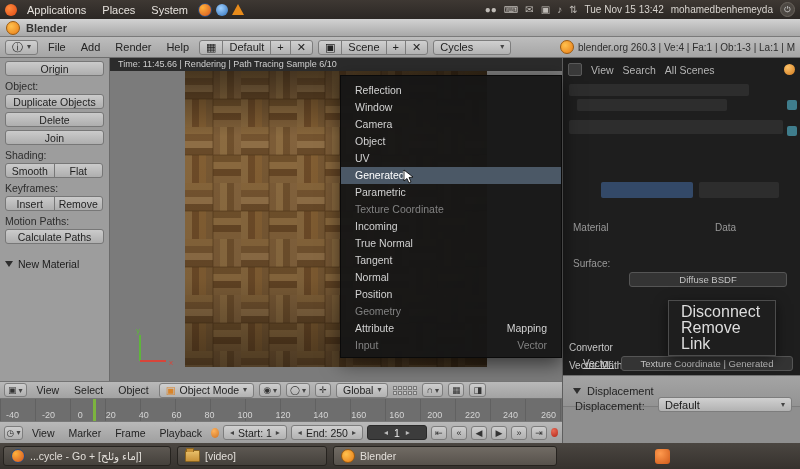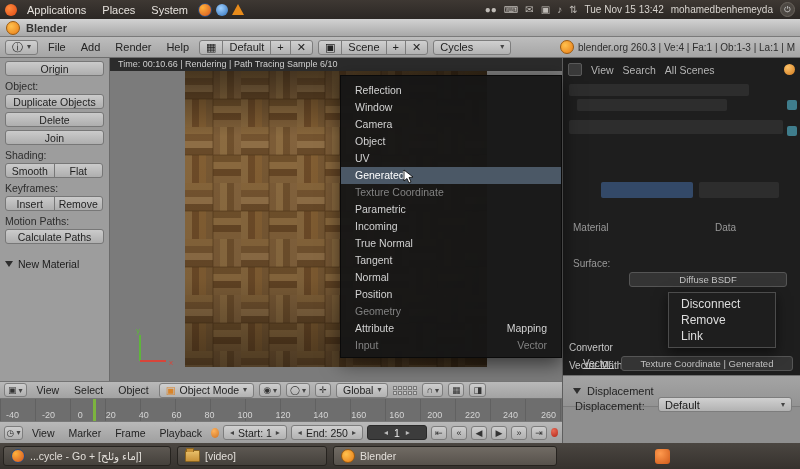--- a/index.html
+++ b/index.html
@@ -54,23 +54,23 @@
   
   #node-menu{position:absolute;left:340px;top:75px;width:222px;height:283px;box-sizing:border-box;
     background:rgba(22,22,22,.96);border:1px solid #0a0a0a;box-shadow:0 6px 18px rgba(0,0,0,.55);
     color:#d2d2d2;font-size:10.5px;padding-top:6px;}
   .nm-row{height:17px;line-height:17px;padding:0 14px;display:flex;justify-content:space-between;position:relative;}
   .nm-row.header{color:#828282;}
   .nm-row.hl{background:var(--menu-highlight);color:#fff;}
   .nm-right.dim{color:#828282;}
   .cursor{position:absolute;left:62px;top:2px;}
   
-  #ctx-menu{position:absolute;left:668px;top:292px;width:108px;box-sizing:border-box;
+  #ctx-menu{position:absolute;left:668px;top:300px;width:108px;box-sizing:border-box;
     background:rgba(30,30,30,.97);border:1px solid #4c4c4c;box-shadow:0 4px 12px rgba(0,0,0,.55);
-    color:#ddd;font-size:12px;padding:3px 0;}
+    color:#ddd;font-size:16px;padding:3px 0;}
   .ctx-item{height:16px;line-height:16px;padding:0 12px;}
   
   #right-panel{position:absolute;left:562px;top:58px;width:238px;height:385px;background:#8f8f8f;border-left:1px solid #5e5e5e;box-sizing:border-box;}
   #rp-dark{position:absolute;left:0;top:0;right:0;height:317px;background:#1e1e1e;overflow:hidden;}
   .outliner-bar{position:absolute;left:5px;top:4px;right:5px;height:15px;display:flex;align-items:center;gap:9px;color:#b5b5b5;font-size:10.5px;}
   .mini-ic{width:12px;height:11px;background:#3a3a3a;border:1px solid #5a5a5a;border-radius:2px;display:inline-block;}
   .orange-ball{width:11px;height:11px;border-radius:50%;background:radial-gradient(circle at 35% 30%,#ffc36a,#cf7a1e);margin-left:auto;display:inline-block;}
   .ghost{position:absolute;background:rgba(255,255,255,.07);border-radius:2px;}
   .ghost-blue{position:absolute;background:rgba(70,110,165,.55);border-radius:2px;}
   .teal-ic{position:absolute;right:3px;width:10px;height:10px;background:#3f7d8c;border-radius:2px;}
@@ -230,21 +230,21 @@
             <stop offset="0.55" stop-color="#000" stop-opacity="0"></stop>
             <stop offset="1" stop-color="#000" stop-opacity="0.35"></stop>
           </linearGradient>
         </defs>
         <rect width="302" height="296" fill="url(#pq)"></rect>
         <rect width="302" height="296" fill="url(#shadeV)"></rect>
         <rect width="302" height="296" fill="url(#shadeH)"></rect>
       </svg>
     </div>
     <div class="render-strip">
-      <span>Time: 00:10.66 | Rendering | Path Tracing Sample 6/10</span>
+      <span>Time: 11:45.66 | Rendering | Path Tracing Sample 6/10</span>
     </div>
     <div id="gizmo">
       <svg width="44" height="44">
         <line x1="8" y1="36" x2="8" y2="10" stroke="#5fb43c" stroke-width="2"></line>
         <line x1="8" y1="36" x2="34" y2="36" stroke="#d8453a" stroke-width="2"></line>
         <text x="4" y="8" fill="#5fb43c" font-size="8">y</text>
         <text x="37" y="40" fill="#d8453a" font-size="8">x</text>
       </svg>
     </div>
   </div>
@@ -306,25 +306,25 @@
         <span>UV</span>
       </div>
     <div class="nm-row hl">
       <span>Generated</span>
       <span class="cursor">
         <svg width="11" height="15">
             <path d="M1,1 L1,12 L4,9.5 L6,14 L8,13 L6,8.5 L10,8 Z" fill="#fff" stroke="#000" stroke-width="0.8"></path>
           </svg>
       </span>
     </div>
+    <div class="nm-row">
+        <span>Parametric</span>
+      </div>
     <div class="nm-row header">
         <span>Texture Coordinate</span>
-      </div>
-    <div class="nm-row">
-        <span>Parametric</span>
       </div>
     <div class="nm-row">
         <span>Incoming</span>
       </div>
     <div class="nm-row">
         <span>True Normal</span>
       </div>
     <div class="nm-row">
         <span>Tangent</span>
       </div>

